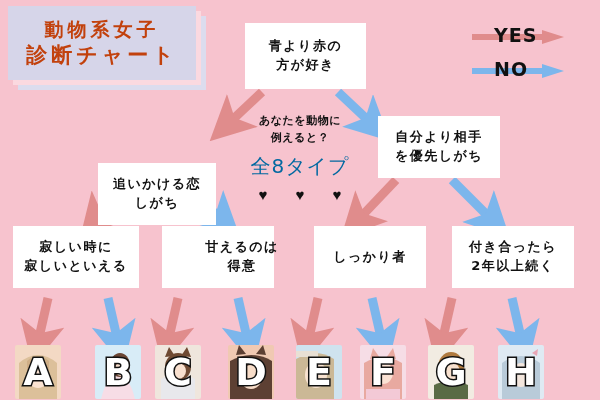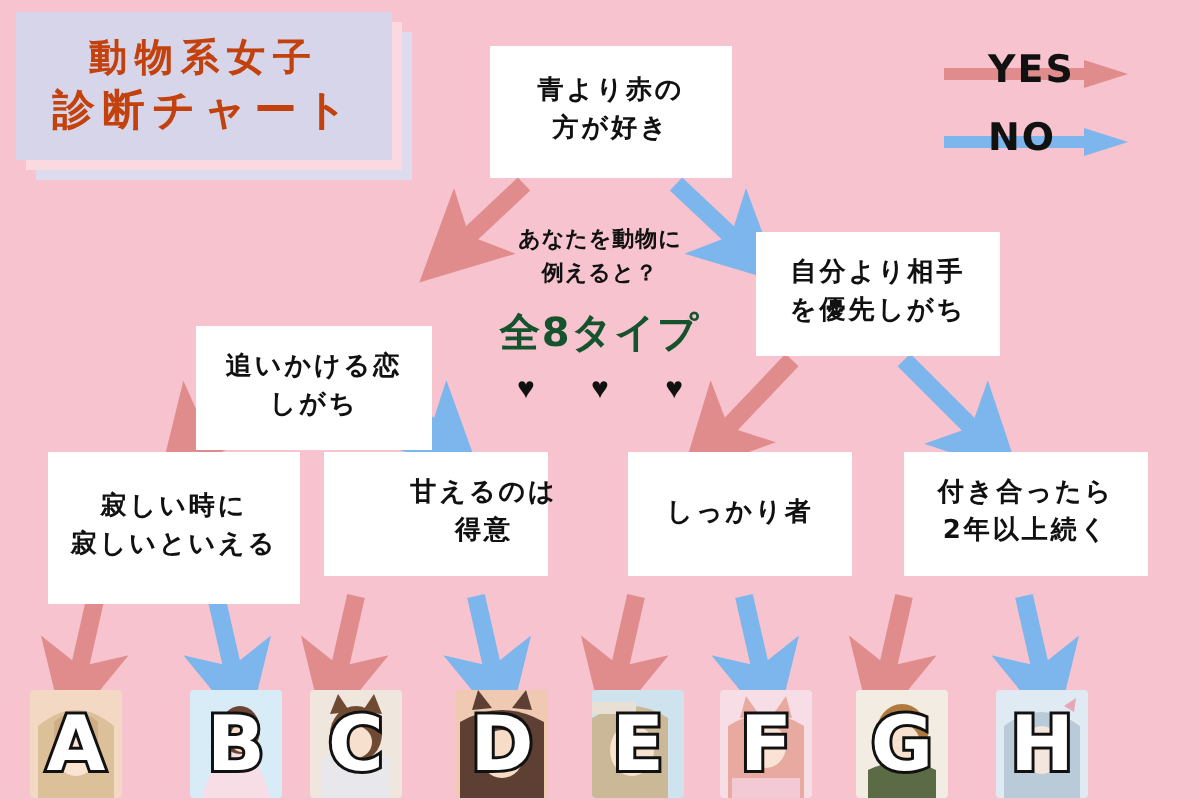--- a/index.html
+++ b/index.html
@@ -32,21 +32,21 @@
   
   .node{position:absolute;background:#ffffff;display:flex;flex-direction:column;
      align-items:center;justify-content:center;box-sizing:border-box;}
   .node .ln{font-size:13px;font-weight:700;color:#111;letter-spacing:1.5px;line-height:1.45;
      white-space:nowrap;font-family:"DejaVu Sans",sans-serif;}
 
   
   .center-cap{position:absolute;left:225px;top:112px;width:150px;text-align:center;}
   .cap-small{font-size:11px;font-weight:700;color:#111;line-height:1.5;letter-spacing:.5px;
      font-family:Liberation Serif, serif;}
-  .cap-big{font-size:20px;font-weight:700;color:#14532d;letter-spacing:1px;margin-top:8px;
+  .cap-big{font-size:20px;font-weight:400;color:#0369a1;letter-spacing:1px;margin-top:8px;
      font-family:"DejaVu Sans",sans-serif;}
   .hearts{margin-top:6px;font-size:15px;color:#111;letter-spacing:12px;padding-left:12px;}
 
   
   #arrows{position:absolute;left:0;top:0;width:600px;height:400px;}
 
   
   .card{position:absolute;width:46px;height:54px;overflow:hidden;border-radius:2px;}
   .card .art{position:absolute;inset:0;}
   .card .letter{position:absolute;inset:0;display:flex;align-items:center;justify-content:center;
@@ -119,21 +119,21 @@
   <div class="node" style="left:98px;top:116px;width:118px;height:62px;margin-top:47px;">
     <div class="ln">追いかける恋</div>
     <div class="ln">しがち</div>
   </div>
 
   <div class="node" style="left:378px;top:116px;width:122px;height:62px;">
     <div class="ln">自分より相手</div>
     <div class="ln">を優先しがち</div>
   </div>
 
-  <div class="node" style="left:24px;top:226px;width:126px;height:76px;">
+  <div class="node" style="left:13px;top:226px;width:126px;height:62px;">
     <div class="ln">寂しい時に</div>
     <div class="ln">寂しいといえる</div>
   </div>
 
   <div class="node" style="left:162px;top:226px;width:112px;height:62px;padding-left:48px;">
     <div class="ln">甘えるのは</div>
     <div class="ln">得意</div>
   </div>
 
   <div class="node" style="left:314px;top:226px;width:112px;height:62px;">

